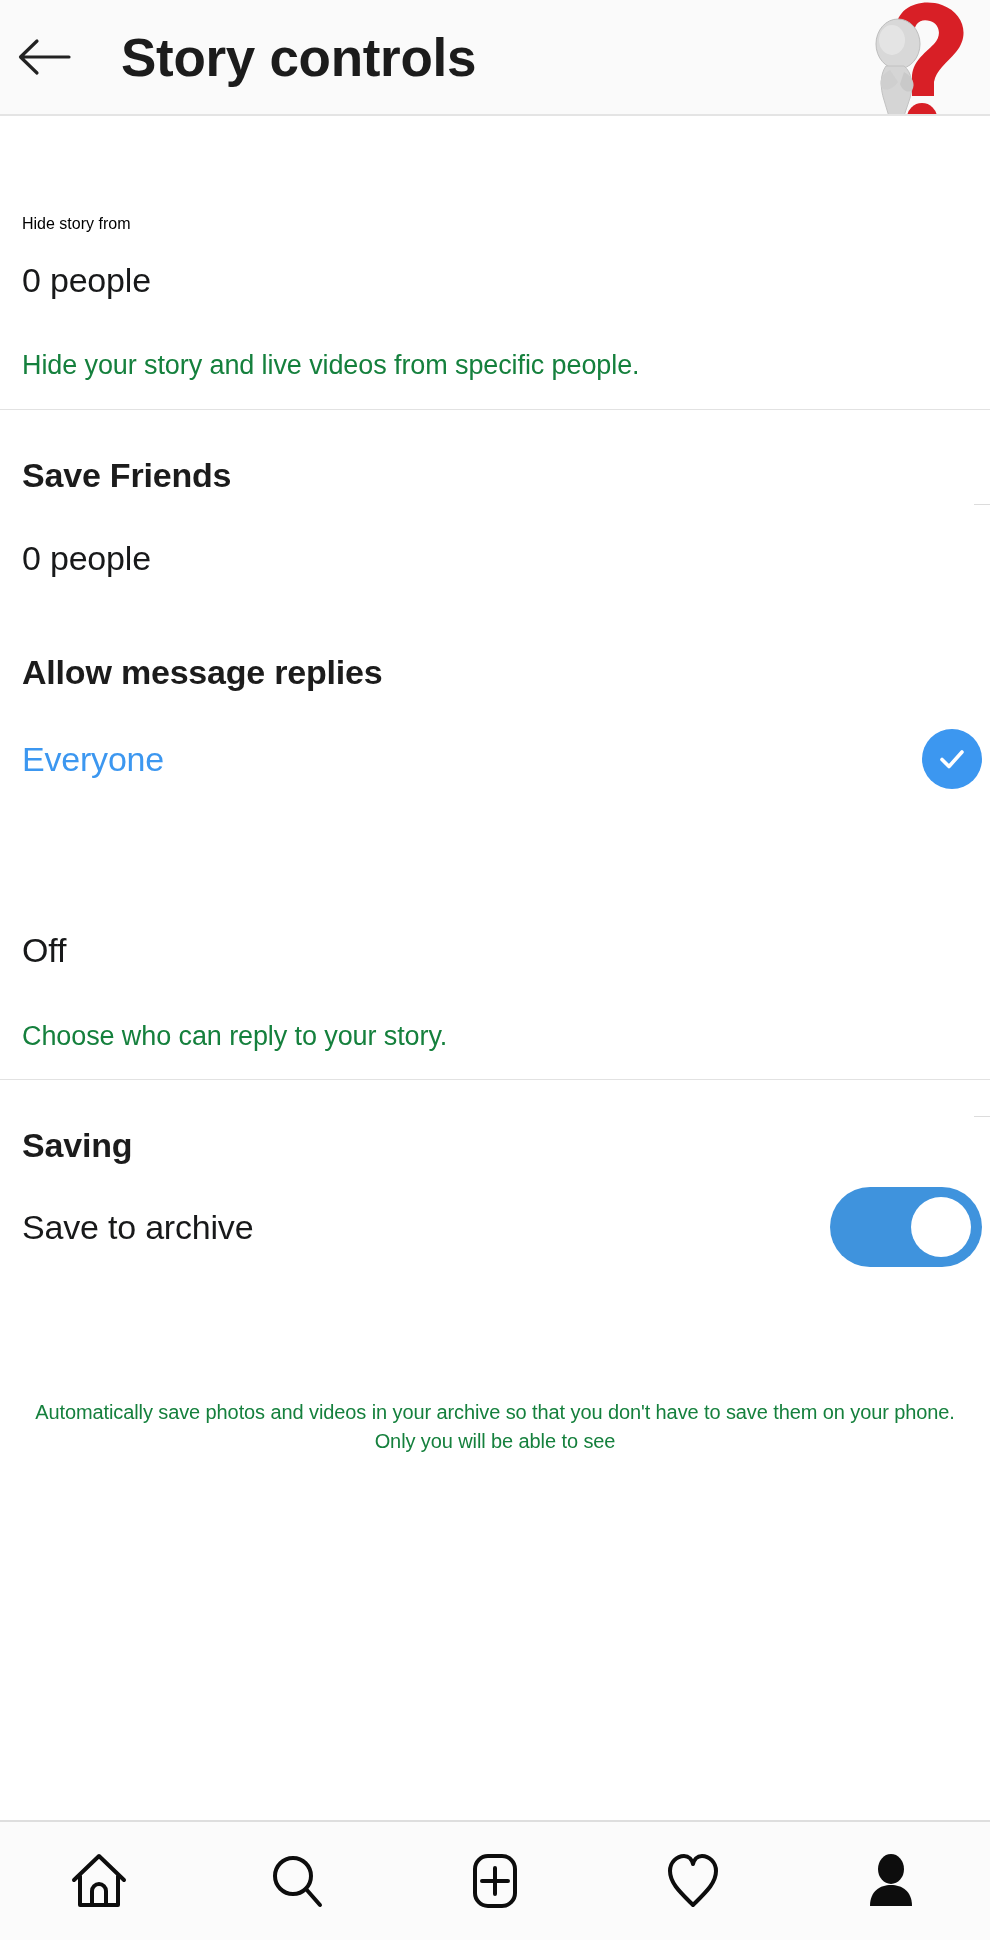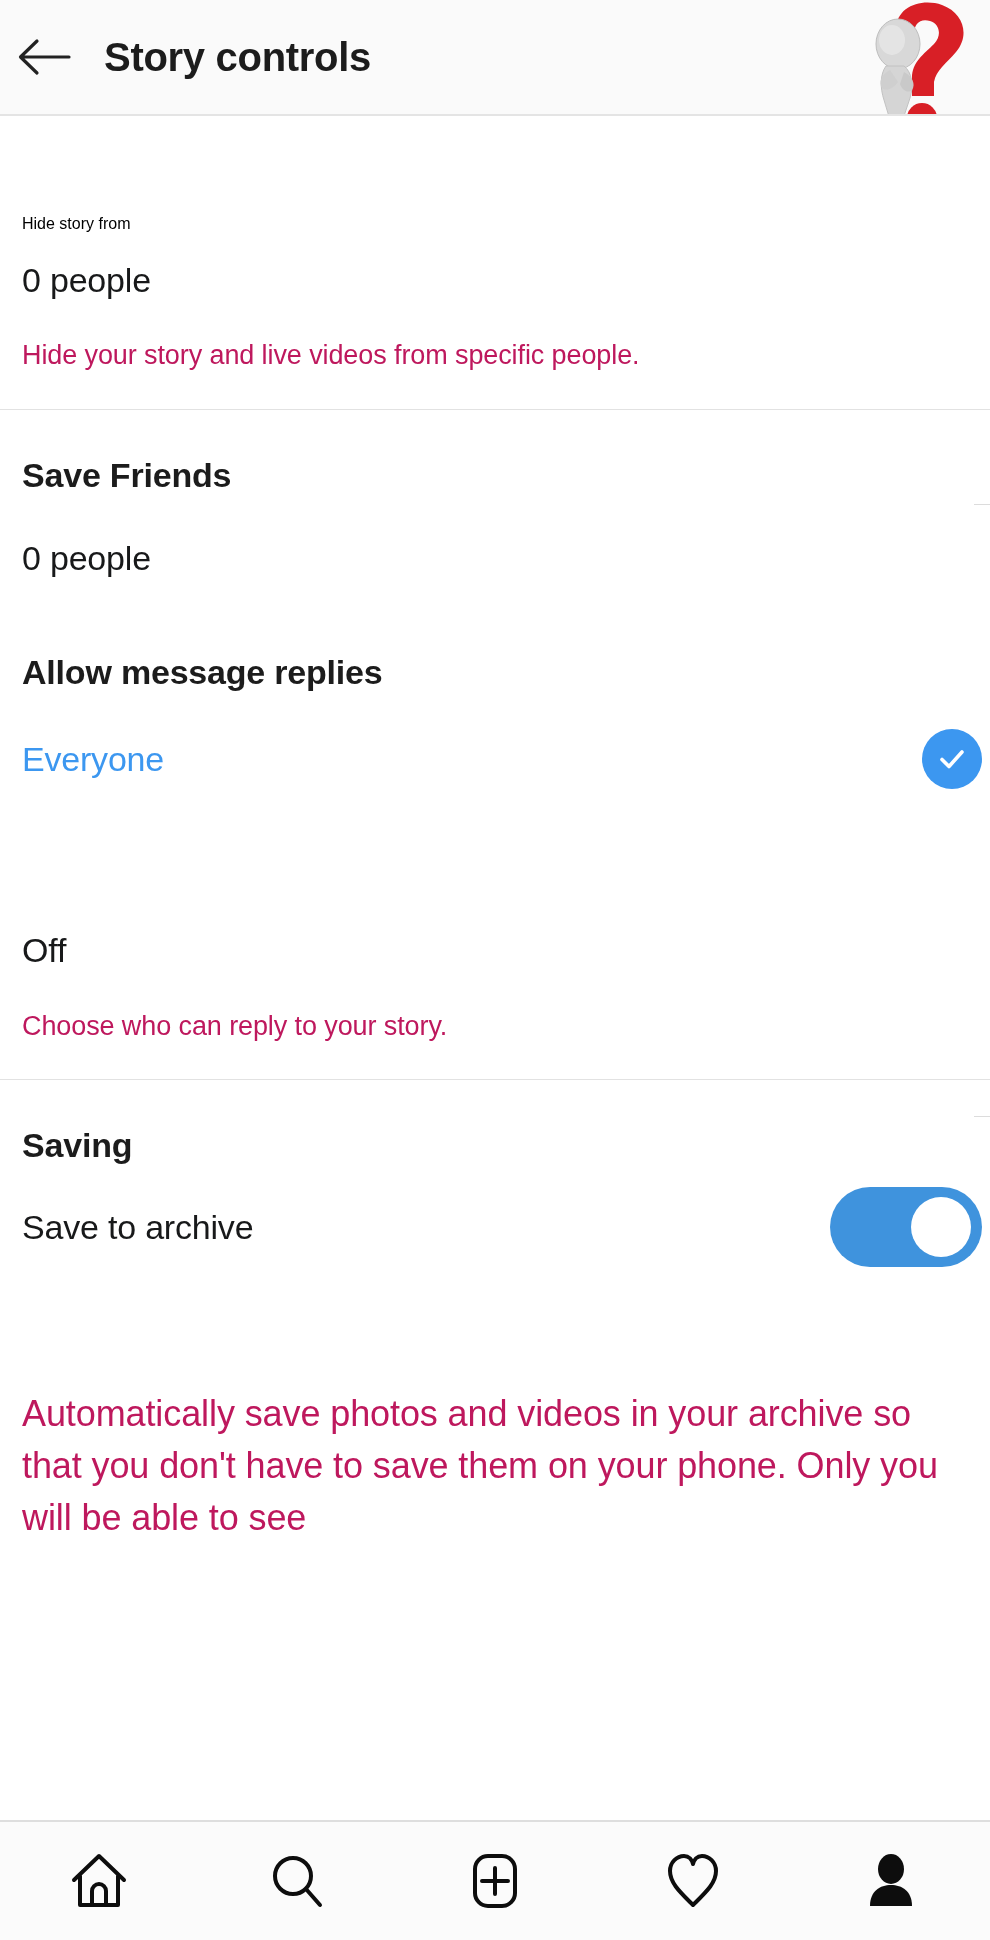--- a/index.html
+++ b/index.html
@@ -27,25 +27,25 @@
     overflow:hidden;
   }
   .back-btn {
     width:76px; height:76px;
     margin-left:6px;
     display:flex; align-items:center; justify-content:center;
     flex:0 0 auto;
   }
   .back-btn svg { display:block; }
   .header-title {
-    font-size:40px;
+    font-size:53px;
     font-weight:bold;
     color:#1c1c1c;
     letter-spacing:-0.3px;
-    margin-left:22px;
+    margin-left:39px;
     white-space:nowrap;
   }
   
   .watermark {
     position:absolute;
     right:0; top:-4px;
     width:130px; height:148px;
     pointer-events:none;
   }
   .watermark svg { display:block; }
@@ -66,23 +66,24 @@
   }
   .row-label {
     font-size:34px;
     font-weight:normal;
     color:#18191a;
     letter-spacing:-0.2px;
   }
   .row-label.blue { color:#3c97f0; }
   .desc {
     font-size:27px;
-    color:#be185d;
+    color:#15803d;
     line-height:1.32;
     letter-spacing:-0.1px;
+    margin-top:10px;
   }
   .divider {
     height:1px;
     background:#e2e2e2;
     width:100%;
   }
   .divider-stub {
     position:absolute;
     right:0;
     width:16px;
@@ -209,21 +210,21 @@
     <div class="blk section-head" style="top:1010px;">Saving</div>
 
     <div class="row-flex" style="top:1068px; height:86px;">
       <span class="row-label">Save to archive</span>
       <span class="toggle on">
         <span class="knob"></span>
       </span>
     </div>
 
 
-    <div class="blk desc" style="top:1272px; width:946px; font-size:36px; line-height:1.45;">Automatically save photos and videos in your archive so that you don't have to save them on your phone. Only you will be able to see</div>
+    <div class="blk desc" style="top:1272px; width:946px; font-size:20px; line-height:1.45;text-align:center;">Automatically save photos and videos in your archive so that you don't have to save them on your phone. Only you will be able to see</div>
 
     <div class="bottom-nav">
 
       <div class="nav-item">
         <span>
           <svg width="62" height="62" viewBox="0 0 62 62">
             <path d="M6 30 L31 6 L56 30 M12 26 L12 55 L50 55 L50 26" fill="none" stroke="#0d0d0d" stroke-width="4" stroke-linejoin="round" stroke-linecap="round"></path>
             <path d="M24 55 L24 41 a7 7 0 0 1 14 0 L38 55" fill="none" stroke="#0d0d0d" stroke-width="4" stroke-linejoin="round" stroke-linecap="round"></path>
           </svg>
         </span>

